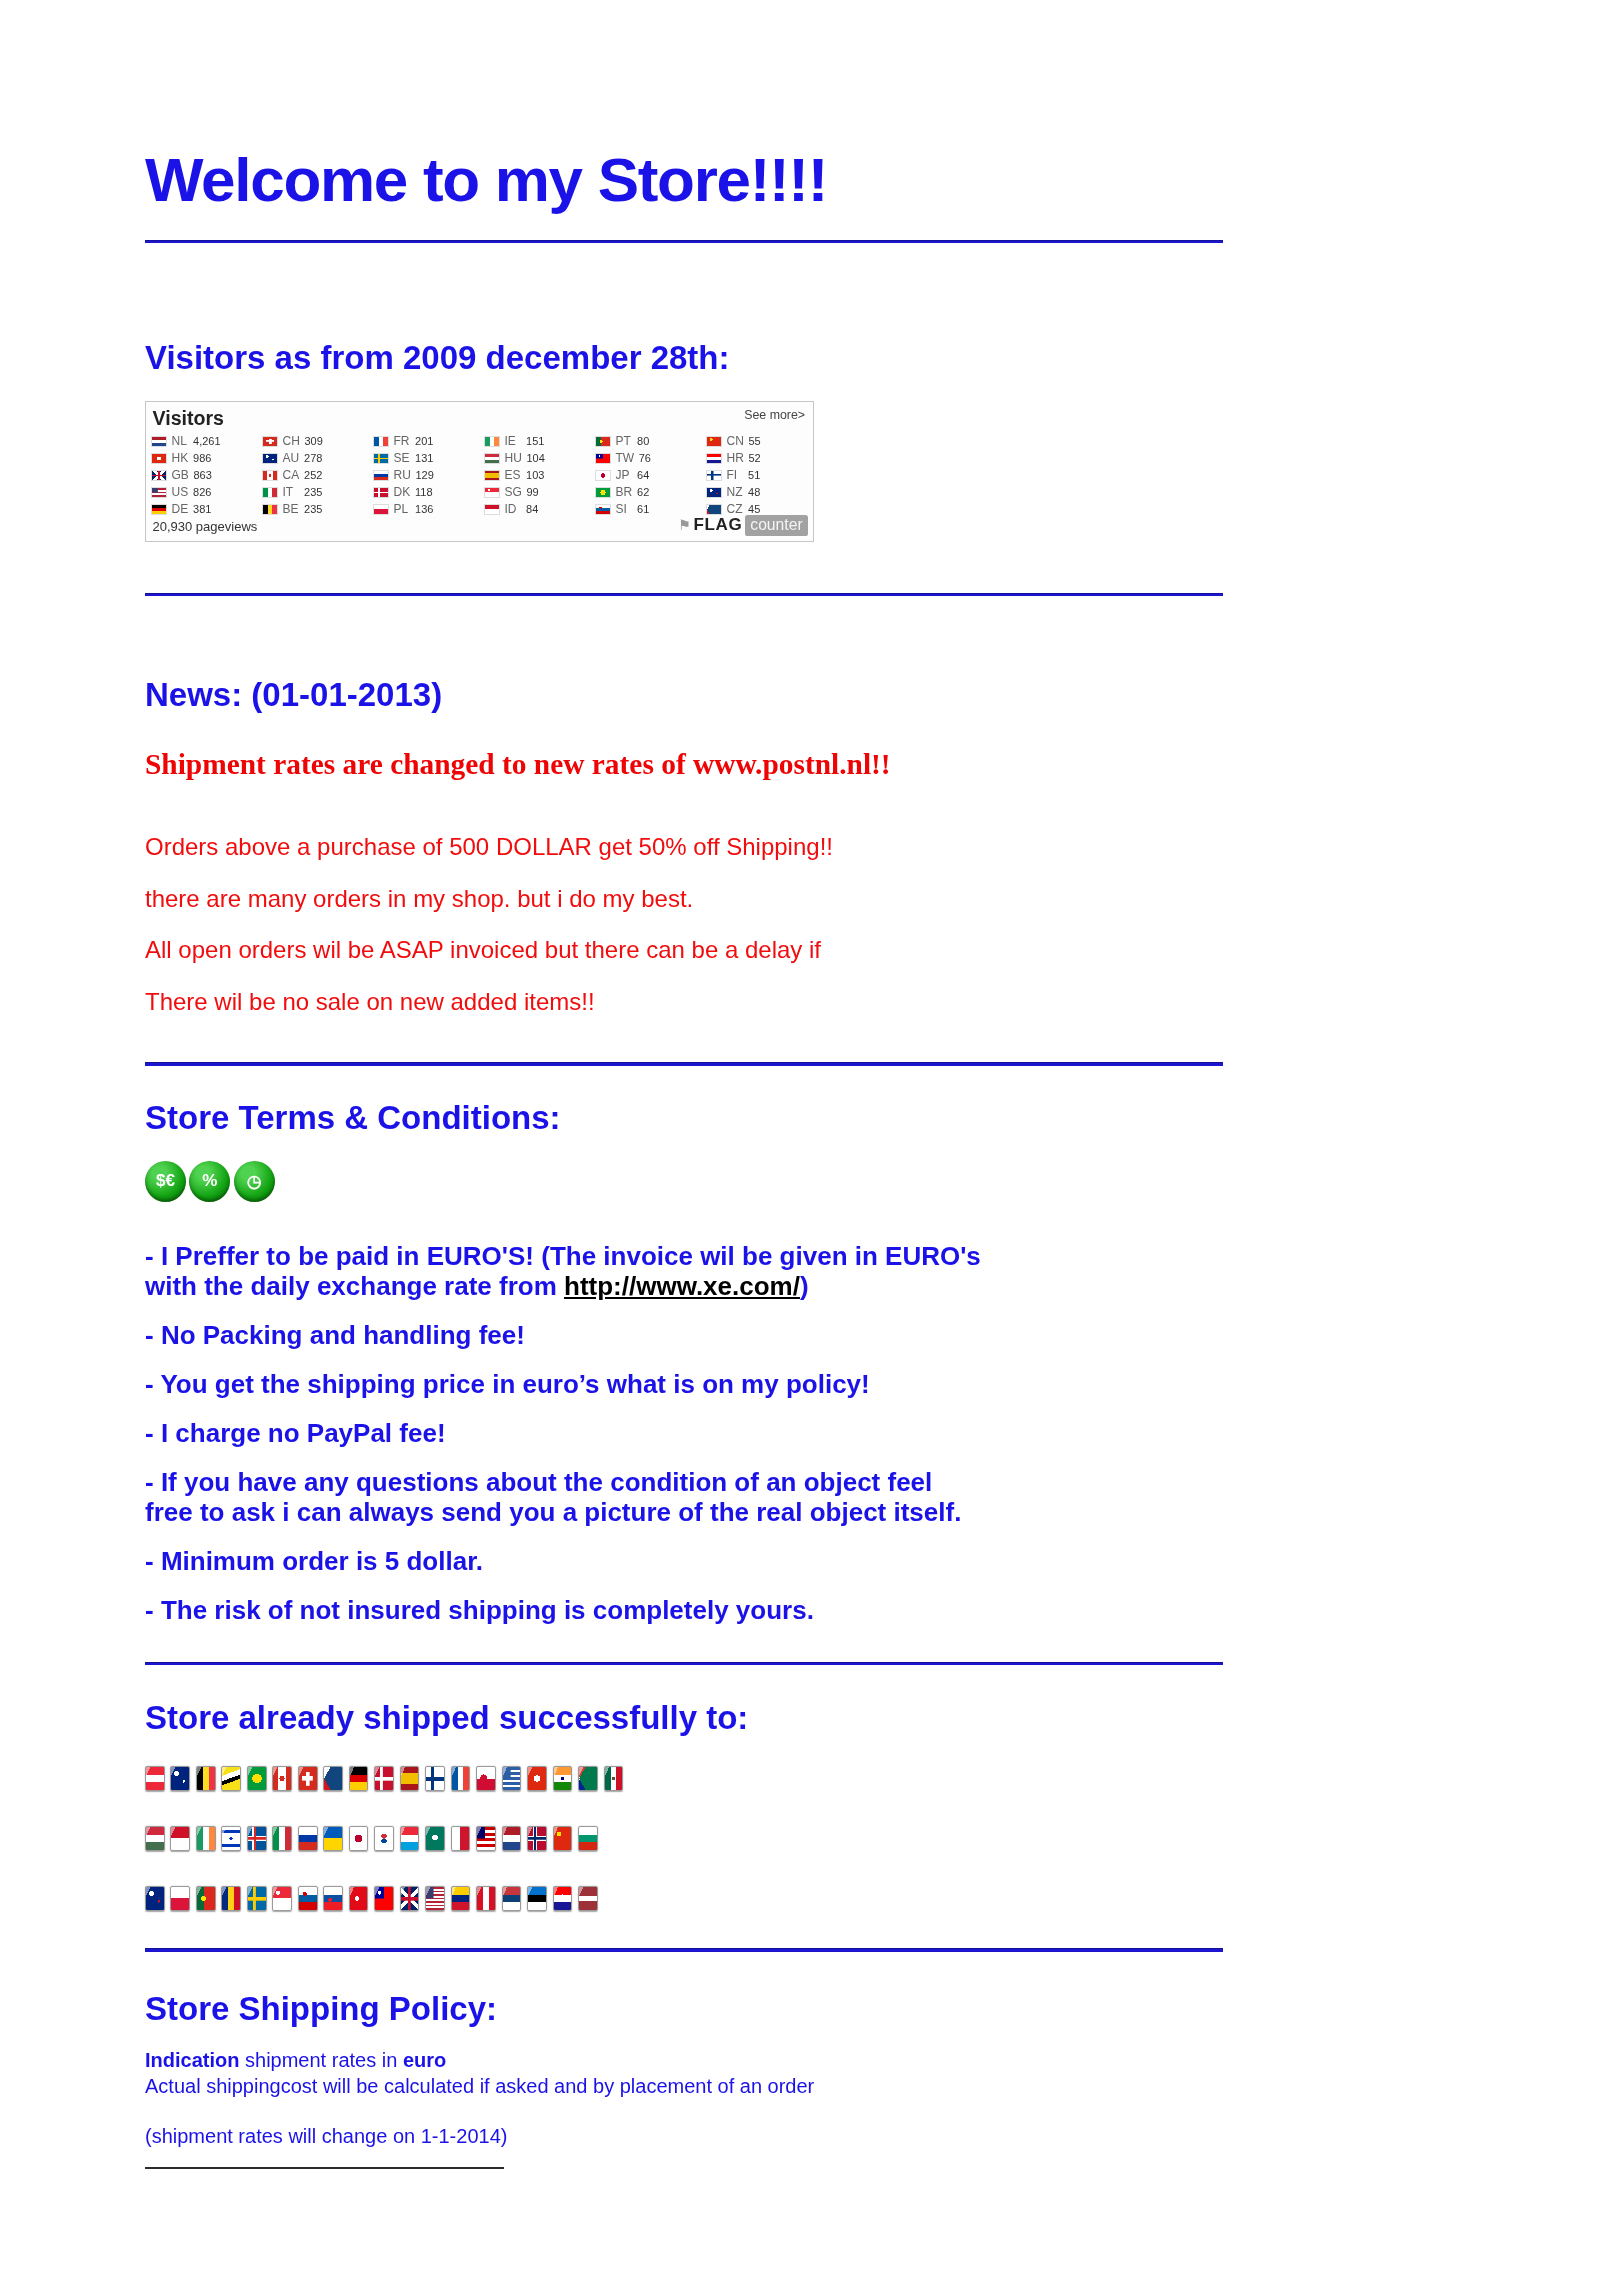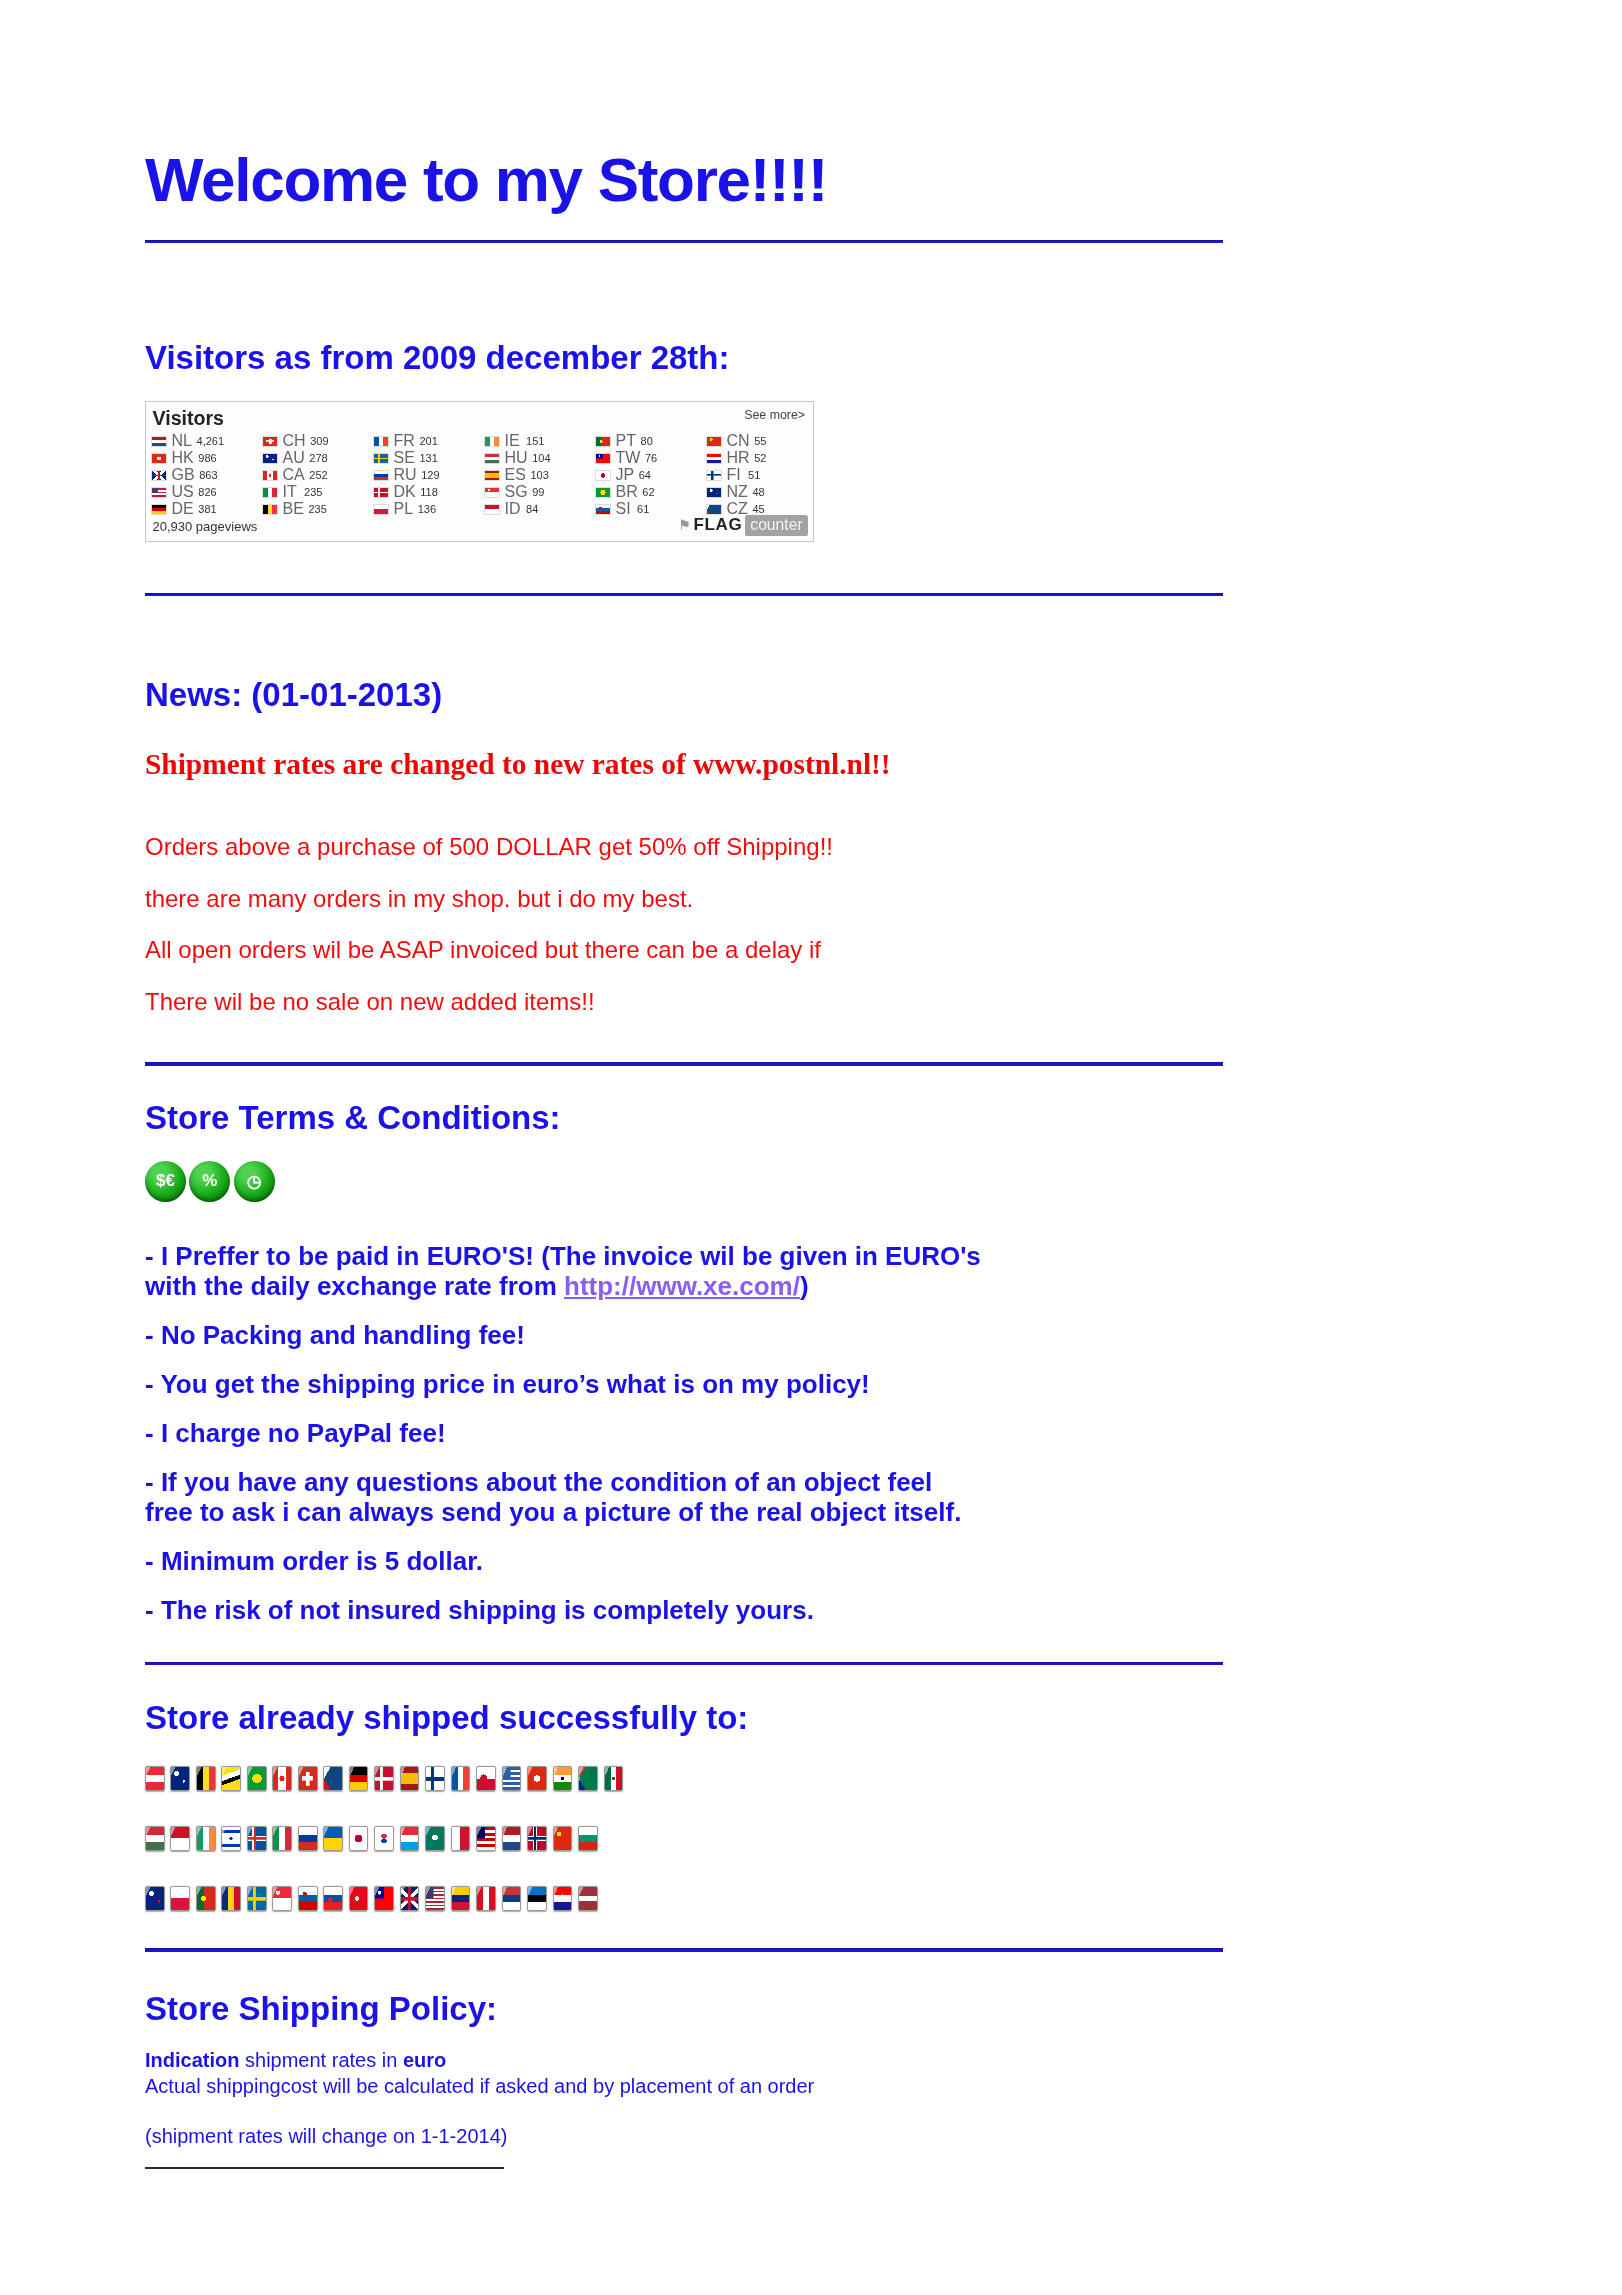--- a/index.html
+++ b/index.html
@@ -32,21 +32,21 @@
   .fc{
     margin-top:23.6px;position:relative;width:669px;height:141px;
     border:0.7px solid #c6c6c6;background:#fdfdfd;box-sizing:border-box;
   }
   .fc-title{position:absolute;top:5.2px;left:6.5px;font-size:19.6px;font-weight:bold;color:#222;}
   .fc-seemore{position:absolute;top:6.5px;right:7.9px;font-size:12.4px;color:#444;text-decoration:none;}
   .fc-grid{position:absolute;top:31px;left:5.2px;display:flex;}
   .fc-col{display:flex;flex-direction:column;width:111px;}
   .fc-cell{display:flex;align-items:center;height:17px;gap:4.6px;}
   .fc-flag{display:inline-block;width:15.7px;height:10.5px;border:0.7px solid #ddd;box-sizing:border-box;flex:0 0 auto;}
-  .fc-code{font-size:16px;color:#666;min-width:17px;}
+  .fc-code{font-size:12px;color:#666;min-width:17px;}
   .fc-count{font-size:11px;color:#333;}
   .fc-pageviews{position:absolute;bottom:6.5px;left:6.5px;font-size:13px;color:#333;}
   .fc-logo{position:absolute;bottom:5.2px;right:5.2px;display:flex;align-items:center;gap:2.6px;}
   .fc-logo-icon{font-size:14.4px;color:#999;}
   .fc-logo-flag{font-size:17px;font-weight:bold;color:#222;letter-spacing:0.7px;}
   .fc-logo-counter{font-size:15.7px;color:#f4f4f4;background:#a2a2a2;border-radius:2.6px;padding:1.3px 5.2px;}
 
   
   .news-alert{
     margin:33px 0 0 0;font-family:"Liberation Serif", serif;
@@ -62,21 +62,21 @@
     background:radial-gradient(circle at 35% 30%, #4fd24f 0 18%, #12a312 60%, #056505 100%);
     color:#fff;font-weight:bold;font-size:17px;
     display:flex;align-items:center;justify-content:center;
     box-shadow:inset 0 -2.6px 3.9px rgba(0,0,0,.35);
   }
   .terms-p{
     margin:19px 0 0 0;font-size:26px;line-height:30px;font-weight:bold;color:#1b12e8;
     white-space:pre-line;
   }
   .terms-first{margin-top:39px;}
-  .xe-link{color:#8b5cf6;text-decoration:underline;}
+  .xe-link{color:#000000;text-decoration:underline;}
 
   
   .ship-row{margin-top:35px;display:flex;gap:5.9px;height:25px;}
   .ship-row-1{margin-top:29px;}
   .ship-flag{
     display:inline-block;width:19.6px;height:25px;border:0.7px solid #9a9a9a;
     border-radius:2px;box-sizing:border-box;box-shadow:0 0.7px 1.3px rgba(0,0,0,.35);
   }
 
   

